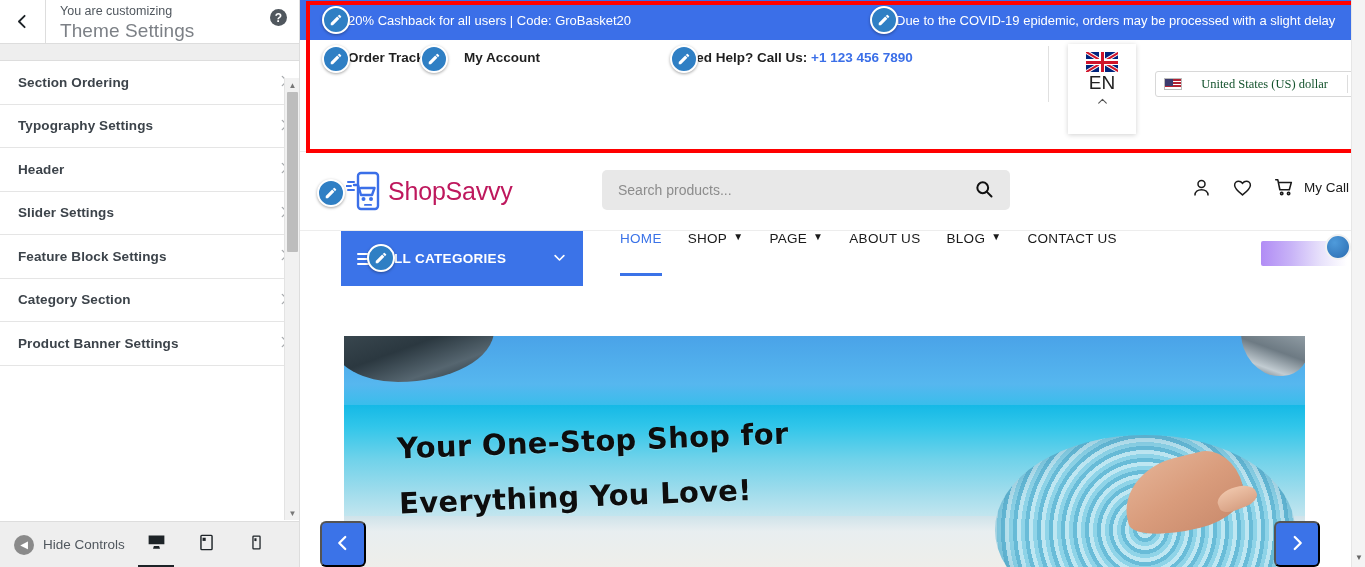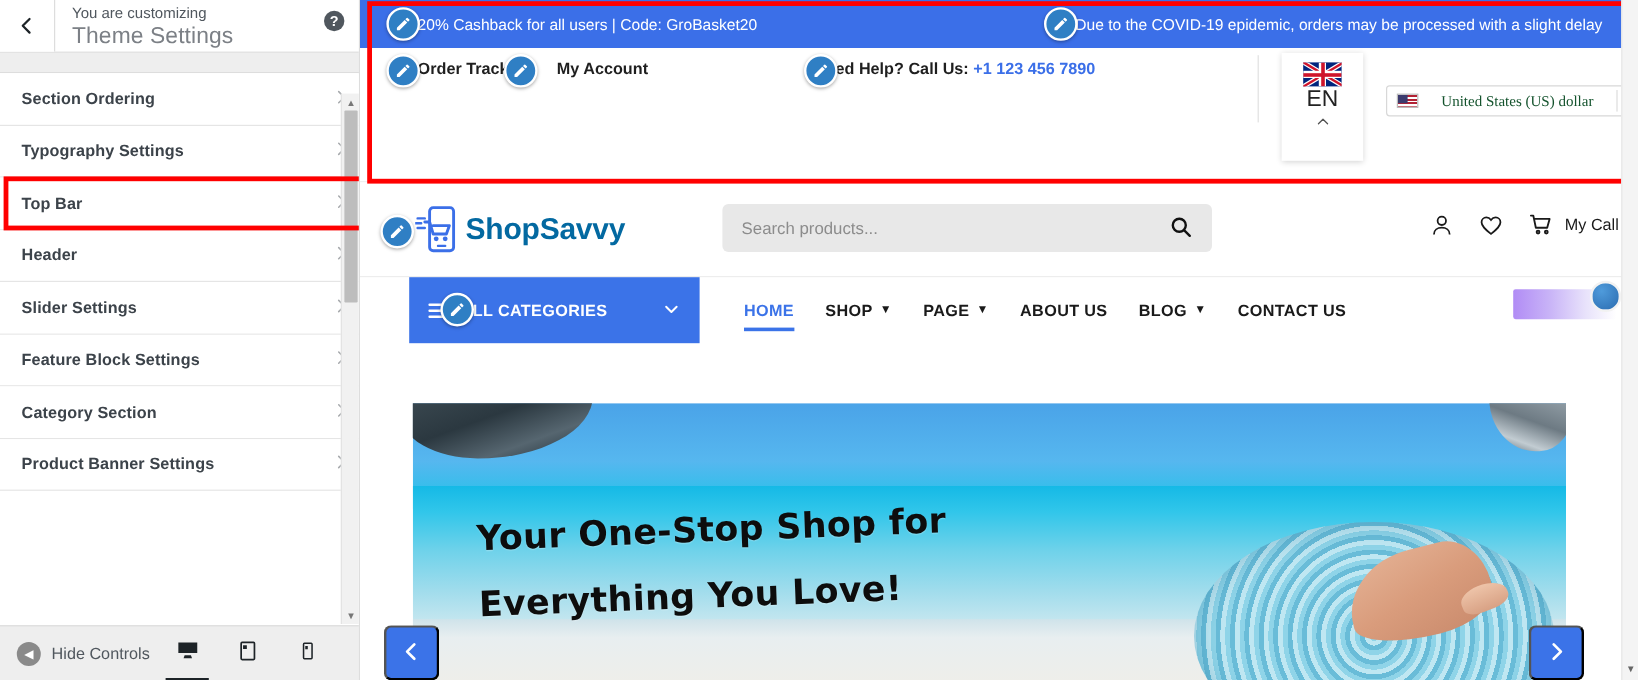--- a/index.html
+++ b/index.html
@@ -213,21 +213,21 @@
   
   .site-header {
     height: 78px; background: #fff; position: relative;
     display: flex; align-items: center;
   }
   .logo-wrap {
     position: absolute; left: 46px; top: 19px;
     display: flex; align-items: center; gap: 8px; cursor: pointer;
   }
   .logo-mark { width: 34px; height: 40px; position: relative; }
-  .logo-text { font-size: 25px; font-weight: bold; color: #0369a1; letter-spacing: -.2px; }
+  .logo-text { font-size: 25px; font-weight: normal; color: #be185d; letter-spacing: -.2px; }
 
   .search-box {
     position: absolute; left: 302px; top: 18px;
     width: 408px; height: 40px; background: #e8e8e8; border-radius: 5px;
     display: flex; align-items: center; padding: 0 16px;
     cursor: text;
   }
   .search-input {
     flex: 1; border: 0; background: transparent; outline: none;
     font-size: 14px; color: #666;
@@ -262,22 +262,22 @@
   .allcat-burger i:nth-child(2){width:12px}
   .allcat-burger i:nth-child(3){width:17px}
   .allcat-label { font-size: 13.5px; font-weight: bold; letter-spacing: .3px; flex: 1; }
   .allcat-chev { font-size: 13px; }
 
   .mainnav {
     display: flex; align-items: center; gap: 26px;
     margin-left: 37px; height: 100%;
   }
   .navitem {
-    font-size: 13.5px; font-weight: bold; color: #1a1a1a; letter-spacing: .3px;
-    display: flex; align-items: center; gap: 6px; cursor: pointer;
+    font-size: 13.5px; font-weight: normal; color: #1a1a1a; letter-spacing: .3px;
+    display: flex; gap: 6px; cursor: pointer;
     height: 100%; position: relative;
   }
   .navitem.active { color: #3b73e8; }
   .navitem.active::after {
     content:""; position:absolute; left: 0; right: 0; bottom: 10px; height:3px; background:#3b73e8;
   }
   .navitem .caret { font-size: 10px; }
 
   .nav-gradient {
     position: absolute; right: 18px; top: 10px;
@@ -394,28 +394,20 @@
       <div class="cz-item">
         <span class="cz-item-label">Section Ordering</span>
         <span class="cz-chev">
           <svg viewBox="0 0 24 24" width="14" height="14" fill="none" stroke="currentColor" stroke-width="2.2" stroke-linecap="round" stroke-linejoin="round">
               <polyline points="9 4 17 12 9 20"></polyline>
             </svg>
         </span>
       </div>
       <div class="cz-item">
         <span class="cz-item-label">Typography Settings</span>
-        <span class="cz-chev">
-          <svg viewBox="0 0 24 24" width="14" height="14" fill="none" stroke="currentColor" stroke-width="2.2" stroke-linecap="round" stroke-linejoin="round">
-              <polyline points="9 4 17 12 9 20"></polyline>
-            </svg>
-        </span>
-      </div>
-      <div class="cz-item highlight">
-        <span class="cz-item-label">Top Bar</span>
         <span class="cz-chev">
           <svg viewBox="0 0 24 24" width="14" height="14" fill="none" stroke="currentColor" stroke-width="2.2" stroke-linecap="round" stroke-linejoin="round">
               <polyline points="9 4 17 12 9 20"></polyline>
             </svg>
         </span>
       </div>
       <div class="cz-item">
         <span class="cz-item-label">Header</span>
         <span class="cz-chev">
           <svg viewBox="0 0 24 24" width="14" height="14" fill="none" stroke="currentColor" stroke-width="2.2" stroke-linecap="round" stroke-linejoin="round">

